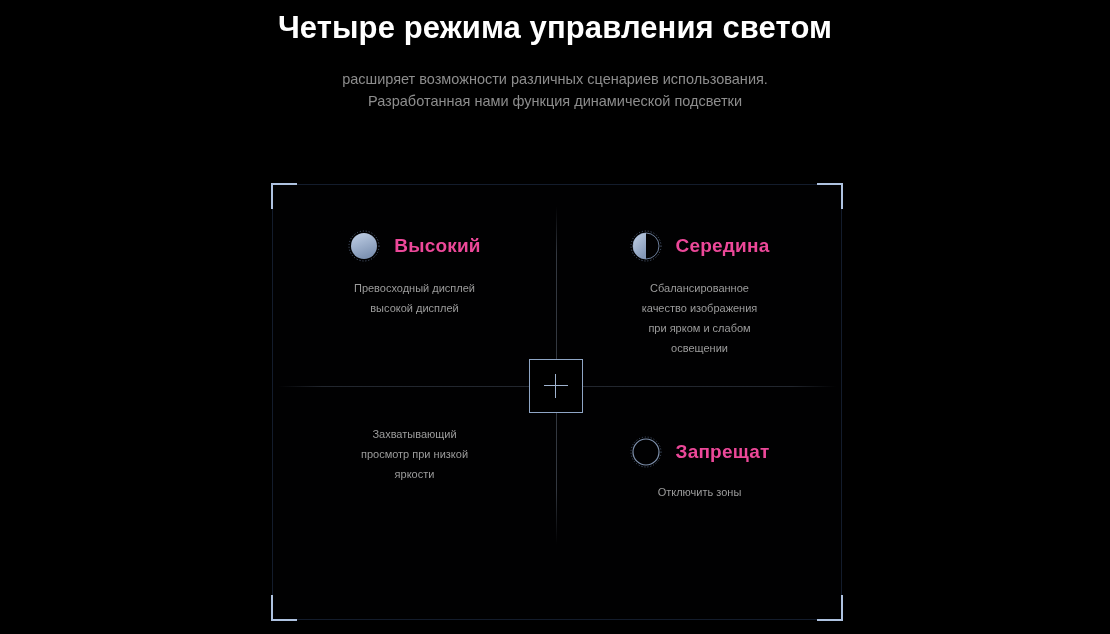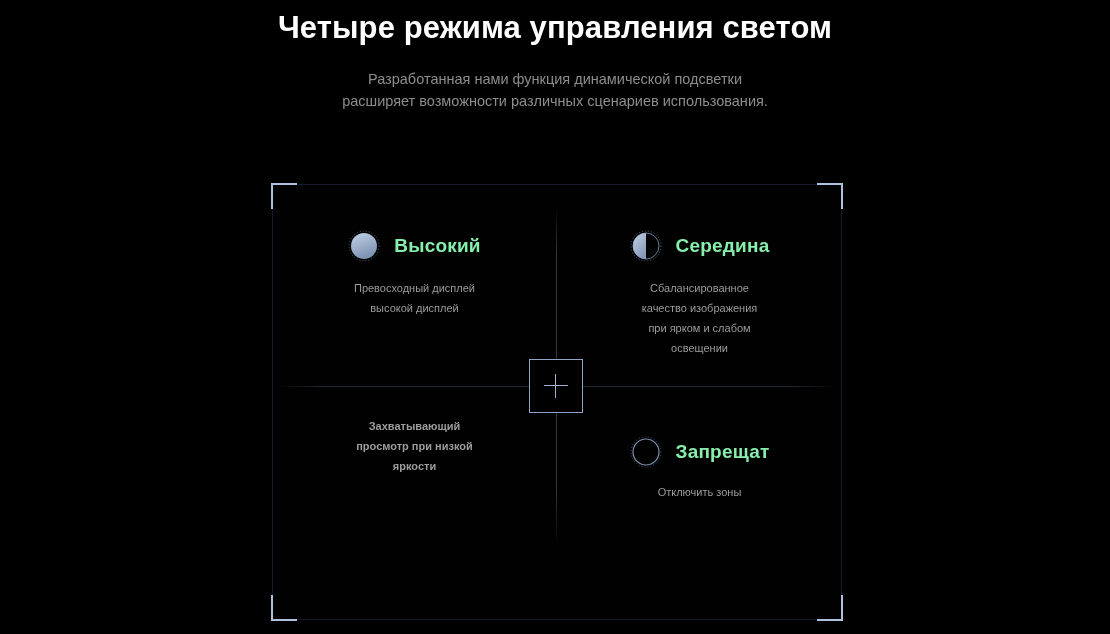--- a/index.html
+++ b/index.html
@@ -168,52 +168,52 @@
     justify-content: center;
     gap: 14px;
     padding-top: 46px;
   }
   .quad.q3 .quad-head,
   .quad.q4 .quad-head { padding-top: 34px; }
 
   .mode-label {
     font-size: 19px;
     font-weight: bold;
-    color: #86efac;
+    color: #ec4899;
     letter-spacing: 0.2px;
     white-space: nowrap;
   }
   .mode-desc {
     margin-top: 16px;
     font-size: 11px;
     line-height: 20px;
     color: #9c9c9c;
     padding: 0 46px;
   }
-  .quad.q3 .mode-desc { margin-top: 14px; font-weight: bold; }
+  .quad.q3 .mode-desc { margin-top: 22px; }
   .quad.q4 .mode-desc { margin-top: 14px; }
   .mode-desc span { display: block; }
 
   
   .moon {
     position: relative;
     width: 32px;
     height: 32px;
     flex: 0 0 32px;
   }
   .moon svg { display: block; }
 </style>
 </head>
 <body>
 
 <div class="header">
   <h1 class="page-title">Четыре режима управления светом</h1>
   <p class="page-subtitle">
+    <span>расширяет возможности различных сценариев использования.</span>
     <span>Разработанная нами функция динамической подсветки</span>
-    <span>расширяет возможности различных сценариев использования.</span>
   </p>
 </div>
 
 <div class="panel-wrap">
   <div class="panel"></div>
 
   <div class="corner tl"></div>
   <div class="corner tr"></div>
   <div class="corner bl"></div>
   <div class="corner br"></div>

